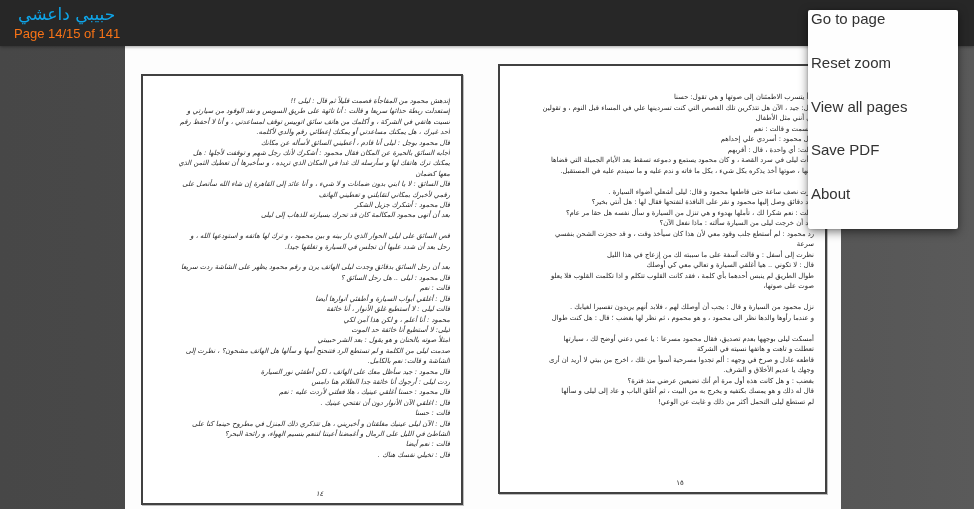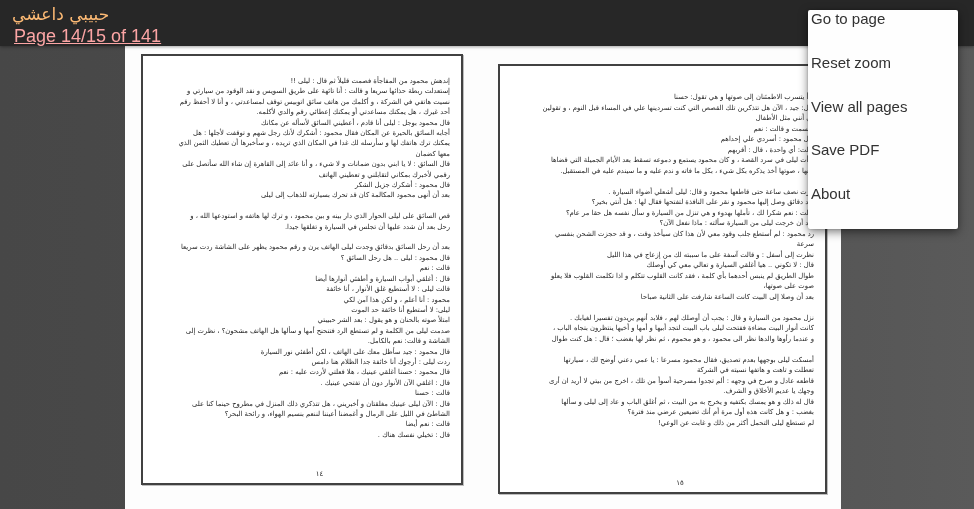--- a/index.html
+++ b/index.html
@@ -7,36 +7,36 @@
     position:relative;width:974px;height:509px;overflow:hidden;
     background:linear-gradient(90deg,#474747 0%,#4c4c4c 45%,#5a5a5a 100%);
     font-family:"Liberation Sans",sans-serif;
   }
   
   .action-bar{
     position:absolute;left:0;top:0;width:100%;height:46px;
     background:#272727;box-shadow:0 1px 3px rgba(0,0,0,.35);z-index:2;
   }
   .ab-title{
-    position:absolute;left:12px;top:4px;color:#fdba74;font-size:17px;
+    position:absolute;left:18px;top:4px;color:#0ea5e9;font-size:17px;
     font-family:"DejaVu Sans","Liberation Sans",sans-serif;direction:rtl;
   }
   .ab-sub{
-    position:absolute;left:14px;top:26px;color:#fca5a5;font-size:18px;text-decoration:underline;
+    position:absolute;left:14px;top:26px;color:#f97316;font-size:13px;
   }
   
   .canvas{
     position:absolute;left:125px;top:46px;width:716px;height:463px;
     background:#fdfdfd;z-index:1;
   }
   .page-frame{
     position:absolute;background:#fff;border:2px solid #414141;
     box-shadow:1px 1px 0 rgba(0,0,0,.25);
   }
-  .page14{left:16px;top:8px;width:318px;height:427px;}
+  .page14{left:16px;top:28px;width:318px;height:427px;font-style:italic;}
   .page15{left:373px;top:18px;width:325px;height:426px;}
   .page-text{
     position:absolute;left:10px;right:11px;top:0;
     direction:rtl;text-align:right;color:#1f1f1f;
     font-family:"DejaVu Sans",sans-serif;font-size:6.8px;
     -webkit-font-smoothing:antialiased;
   }
   .page14 .page-text{top:20px;}
   .page15 .page-text{top:26px;}
   .tl{line-height:10.4px;min-height:10.4px;white-space:nowrap;overflow:hidden;}
@@ -129,32 +129,30 @@
           <div class="tl">مرت نصف ساعة حتى قاطعها محمود و قال: ليلى أشعلي أضواء السيارة .</div>
           <div class="tl">بعد دقائق وصل إليها محمود و نقر على النافذة لتفتحها فقال لها : هل أنتي بخير؟</div>
           <div class="tl">قالت : نعم شكرا لك ، تأملها بهدوء و هي تنزل من السيارة و سأل نفسه هل حقا مر عام؟</div>
           <div class="tl">بعد أن خرجت ليلى من السيارة سألته : ماذا نفعل الآن؟</div>
           <div class="tl">رد محمود : لم أستطع جلب وقود معي لأن هذا كان سيأخذ وقت ، و قد حجزت الشحن بنفسي</div>
           <div class="tl">سرعة</div>
           <div class="tl">نظرت إلى أسفل : و قالت آسفة على ما سببته لك من إزعاج في هذا الليل</div>
           <div class="tl">قال : لا تكوني .. هيا أغلقي السيارة و تعالي معي كي أوصلك</div>
           <div class="tl">طوال الطريق لم ينبس أحدهما بأي كلمة ، فقد كانت القلوب تتكلم و اذا تكلمت القلوب فلا يعلو</div>
           <div class="tl">صوت على صوتها،</div>
-          <div class="tl">بعد أن وصلا إلى البيت كانت الساعة شارفت على الثانية صباحا</div>
           <div class="tl"></div>
           <div class="tl">نزل محمود من السيارة و قال : يجب أن أوصلك لهم ، فلابد أنهم يريدون تفسيرا لغيابك .</div>
-          <div class="tl">كانت أنوار البيت مضاءة ففتحت ليلى باب البيت لتجد أبيها و أمها و أخيها ينتظرون بتجاه الباب ،</div>
           <div class="tl">و عندما رأوها والدها نظر الى محمود ، و هو محموم ، ثم نظر لها بغضب ؛ قال : هل كنت طوال</div>
           <div class="tl"></div>
           <div class="tl">أمسكت ليلى بوجهها بعدم تصديق، فقال محمود مسرعا : يا عمي دعني أوضح لك ، سيارتها</div>
           <div class="tl">تعطلت و تاهت و هاتفها نسيته في الشركة</div>
           <div class="tl">قاطعه عادل و صرخ في وجهه : ألم تجدوا مسرحية أسوأ من تلك ، اخرج من بيتي لا أريد ان أرى</div>
           <div class="tl">وجهك يا عديم الأخلاق و الشرف.</div>
+          <div class="tl">بغضب : و هل كانت هذه أول مرة أم أنك تضيعين عرضي منذ فترة؟</div>
           <div class="tl">قال له ذلك و هو يمسك بكتفيه و يخرج به من البيت ، ثم أغلق الباب و عاد إلى ليلى و سألها</div>
-          <div class="tl">بغضب : و هل كانت هذه أول مرة أم أنك تضيعين عرضي منذ فترة؟</div>
           <div class="tl">لم تستطع ليلى التحمل أكثر من ذلك و غابت عن الوعي!</div>
         </div>
       <div class="page-num">١٥</div>
     </div>
 
   </div>
 
   <div class="menu">
     <div class="menu-item">
       <span>Go to page</span>

